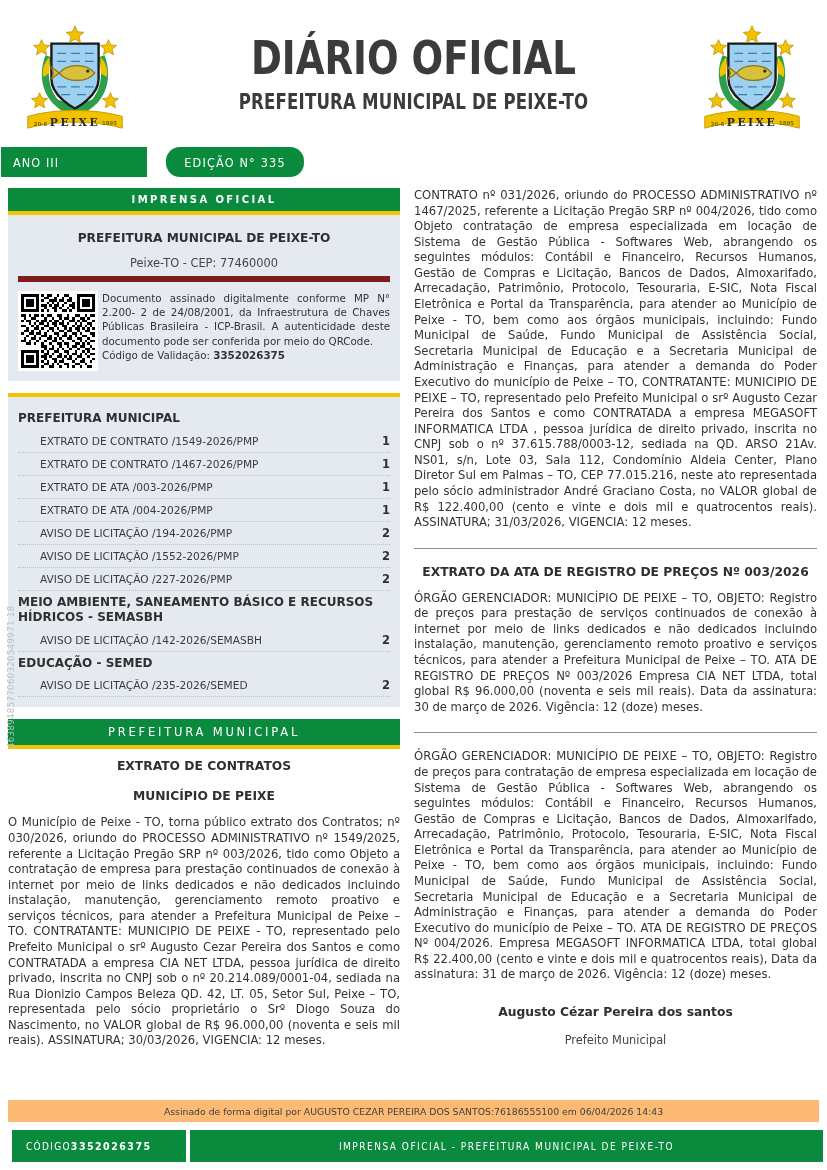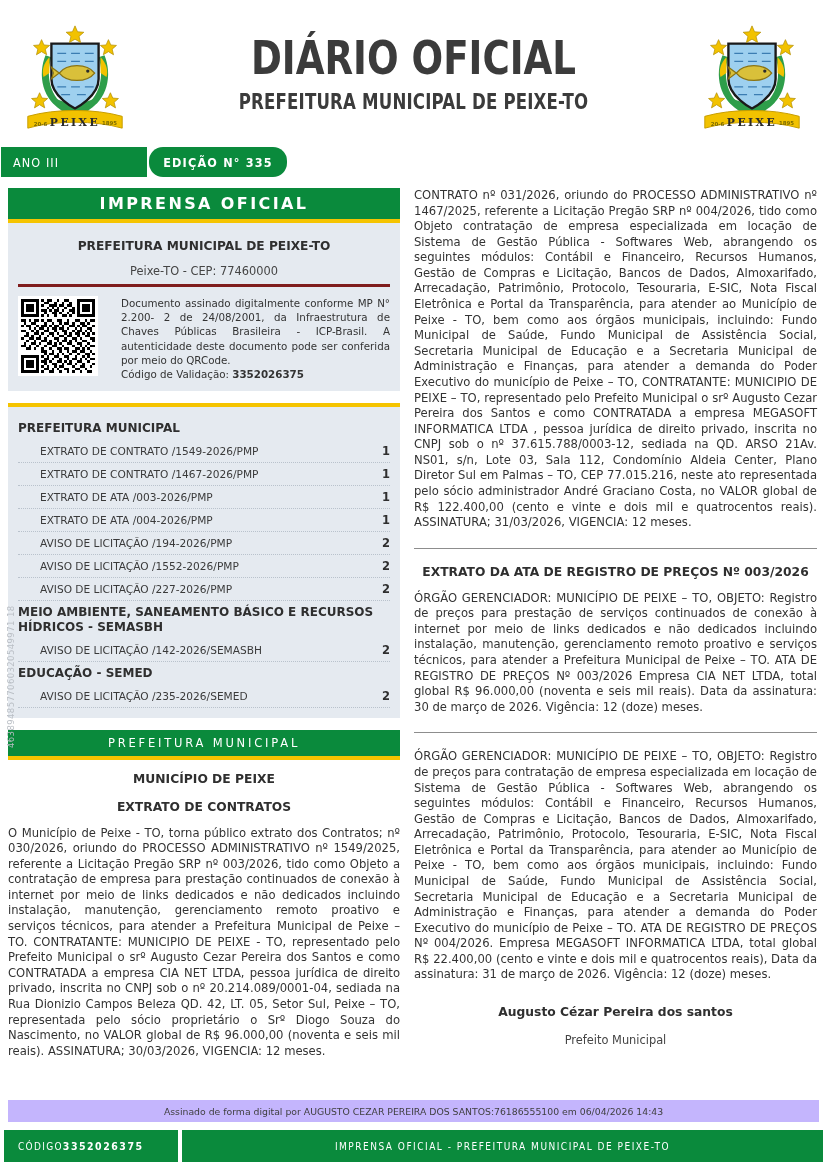--- a/index.html
+++ b/index.html
@@ -21,48 +21,48 @@
     font-weight:bold;font-size:47px;letter-spacing:0px;color:#3b3b3b;
     line-height:1.05;transform:scaleX(.88);transform-origin:center;
   }
   .doc-subtitle{
     font-family:"DejaVu Sans Condensed","Liberation Sans Narrow","Liberation Sans",sans-serif;
     font-weight:bold;font-size:20.5px;color:#3b3b3b;margin-top:7px;
     transform:scaleX(.9);transform-origin:center;letter-spacing:.2px;
   }
 
   
-  .datebar{display:flex;height:30px;margin:2px 0 0 0;gap:2px;padding:0 1px;box-sizing:border-box;}
+  .datebar{display:flex;height:30px;margin:2px 0 0 0;gap:19px;padding:0 1px;box-sizing:border-box;}
   .datebar .cell{background:#0a8a3c;color:#fff;display:flex;align-items:center;
                  font-family:"DejaVu Sans Condensed","Liberation Sans Narrow","Liberation Sans",sans-serif;
                  font-size:12.5px;letter-spacing:1.1px;}
   .datebar .ano{flex:0 0 134px;padding-left:12px;}
   .datebar .mid{flex:1 1 auto;justify-content:center;gap:6px;}
   .datebar .mid .light{opacity:.95;}
   .datebar .mid .strong{font-weight:bold;letter-spacing:1.3px;}
-  .datebar .edicao{flex:0 0 138px;justify-content:center;font-weight:bold;letter-spacing:1.2px;border-radius:14px;}
+  .datebar .edicao{flex:0 0 138px;justify-content:center;font-weight:normal;letter-spacing:1.2px;border-radius:14px;}
 
   
   .columns{display:flex;gap:14px;padding:11px 8px 0 8px;box-sizing:border-box;
            height:887px;}
   .col-left{flex:0 0 392px;position:relative;}
   .col-right{flex:1 1 auto;position:relative;padding-right:2px;}
 
   
   .panel{background:#e5eaf0;margin-bottom:12px;}
   .panel-head{background:#0a8a3c;color:#fff;text-align:center;font-weight:bold;
-              font-size:16px;letter-spacing:2.4px;padding:6px 0 6px 0;}
+              font-size:10px;letter-spacing:2.4px;padding:6px 0 6px 0;}
   .panel-rule{height:4px;background:#f5c400;}
   .panel-body{padding:10px 10px 10px 10px;}
 
   .org-name{text-align:center;font-weight:bold;font-size:12.2px;color:#2f2f2f;margin:6px 0 11px;}
   .org-line{text-align:center;font-size:11.4px;color:#444;margin:0 0 11px;}
   .org-line.last{margin-bottom:6px;}
 
-  .qr-row{display:flex;gap:23px;align-items:flex-start;border-top:3px solid #7f1d1d;padding-top:9px;}
+  .qr-row{display:flex;gap:4px;align-items:flex-start;border-top:6px solid #7f1d1d;padding-top:9px;}
   .qr{width:80px;height:80px;flex:0 0 80px;background:#fff;padding:3px;box-sizing:border-box;}
   .qr svg{display:block;}
   .qr-text{font-size:10.3px;line-height:1.38;color:#333;text-align:justify;flex:1 1 auto;}
   .qr-text b{font-weight:bold;}
 
   
   .sum-group{font-weight:bold;font-size:12px;color:#2f2f2f;margin:4px 0 3px 0;line-height:1.3;}
   .sum-item{display:flex;align-items:baseline;font-size:10.6px;color:#3a3a3a;
             padding:4px 0 4px 22px;border-bottom:1px dotted #b9c2cc;}
   .sum-item .lbl{flex:0 1 auto;}
@@ -79,26 +79,26 @@
   .sign-role{text-align:center;font-size:11.4px;color:#444;margin:14px 0 0;}
 
   
   .side-code{position:absolute;left:-2px;top:560px;
              transform:rotate(-90deg);transform-origin:left top;
              font-size:8.5px;color:#b9bec4;letter-spacing:.4px;white-space:nowrap;
              font-family:"DejaVu Sans","Liberation Sans",sans-serif;}
 
   
   .sigstrip{position:absolute;left:8px;right:8px;bottom:48px;height:22px;
-            background:#c4b5fd;display:flex;align-items:center;justify-content:center;}
+            background:#fdba74;display:flex;align-items:center;justify-content:center;}
   .sigstrip span{font-size:9.3px;color:#3f3f3f;
                  font-family:"DejaVu Sans","Liberation Sans",sans-serif;}
 
   
-  .footer{position:absolute;left:0;right:0;bottom:8px;height:32px;
+  .footer{position:absolute;left:8px;right:0;bottom:8px;height:32px;
           display:flex;gap:4px;padding:0 4px;box-sizing:border-box;}
   .footer .cell{background:#0a8a3c;color:#fff;display:flex;align-items:center;
                 font-family:"DejaVu Sans Condensed","Liberation Sans Narrow","Liberation Sans",sans-serif;
                 font-size:10px;letter-spacing:1.3px;}
   .footer .fl{flex:0 0 160px;padding-left:14px;}
   .footer .fl b{font-weight:bold;letter-spacing:1.5px;font-size:10.5px;}
   .footer .fm{flex:1 1 auto;justify-content:center;font-weight:normal;letter-spacing:1.5px;font-size:10px;}
   .footer .fr{flex:0 0 152px;justify-content:center;letter-spacing:1.2px;}
 </style>
 </head>
@@ -496,22 +496,22 @@
             </div>
           </div>
       </div>
 
       <div class="panel" style="background:#ffffff;">
         <div class="panel-head" style="letter-spacing:2.8px;font-weight:normal;font-size:11.5px;">PREFEITURA MUNICIPAL</div>
         <div class="panel-rule"></div>
       </div>
 
       <div style="margin-top:-4px;">
+        <div class="art-center-bold">EXTRATO DE CONTRATOS</div>
         <div class="art-center-bold first">MUNICÍPIO DE PEIXE</div>
-        <div class="art-center-bold">EXTRATO DE CONTRATOS</div>
         <p class="body-text">O Município de Peixe - TO, torna público extrato dos Contratos; nº 030/2026, oriundo do PROCESSO ADMINISTRATIVO nº 1549/2025, referente a Licitação Pregão SRP nº 003/2026, tido como Objeto a contratação de empresa para prestação continuados de conexão à internet por meio de links dedicados e não dedicados incluindo instalação, manutenção, gerenciamento remoto proativo e serviços técnicos, para atender a Prefeitura Municipal de Peixe – TO. CONTRATANTE: MUNICIPIO DE PEIXE - TO, representado pelo Prefeito Municipal o srº Augusto Cezar Pereira dos Santos e como CONTRATADA a empresa CIA NET LTDA, pessoa jurídica de direito privado, inscrita no CNPJ sob o nº 20.214.089/0001-04, sediada na Rua Dionizio Campos Beleza QD. 42, LT. 05, Setor Sul, Peixe – TO, representada pelo sócio proprietário o Srº Diogo Souza do Nascimento, no VALOR global de R$ 96.000,00 (noventa e seis mil reais). ASSINATURA; 30/03/2026, VIGENCIA: 12 meses.</p>
       </div>
 
     </div>
 
     <div class="col-right">
 
       <p class="body-text" style="margin-top:0;">CONTRATO nº 031/2026, oriundo do PROCESSO ADMINISTRATIVO nº 1467/2025, referente a Licitação Pregão SRP nº 004/2026, tido como Objeto contratação de empresa especializada em  locação de Sistema de Gestão Pública - Softwares Web, abrangendo os seguintes módulos: Contábil e Financeiro, Recursos Humanos, Gestão de Compras e Licitação, Bancos de Dados, Almoxarifado, Arrecadação, Patrimônio, Protocolo, Tesouraria, E-SIC, Nota Fiscal Eletrônica e Portal da Transparência, para atender ao Município de Peixe - TO, bem como aos órgãos municipais, incluindo: Fundo Municipal de Saúde, Fundo Municipal de Assistência Social, Secretaria Municipal de Educação e a Secretaria Municipal de Administração e Finanças, para atender a demanda do Poder Executivo do município de Peixe – TO, CONTRATANTE: MUNICIPIO DE PEIXE – TO, representado pelo Prefeito Municipal o srº Augusto Cezar Pereira dos Santos e como CONTRATADA a empresa MEGASOFT INFORMATICA LTDA , pessoa jurídica de direito privado, inscrita no CNPJ sob o nº 37.615.788/0003-12, sediada na QD. ARSO 21Av. NS01, s/n, Lote 03, Sala 112, Condomínio Aldeia Center, Plano Diretor Sul em Palmas – TO, CEP 77.015.216, neste ato representada pelo sócio administrador André Graciano Costa, no VALOR global de R$ 122.400,00 (cento e vinte e dois mil e quatrocentos reais). ASSINATURA; 31/03/2026, VIGENCIA: 12 meses.</p>
 
       <hr class="hr-thin">

